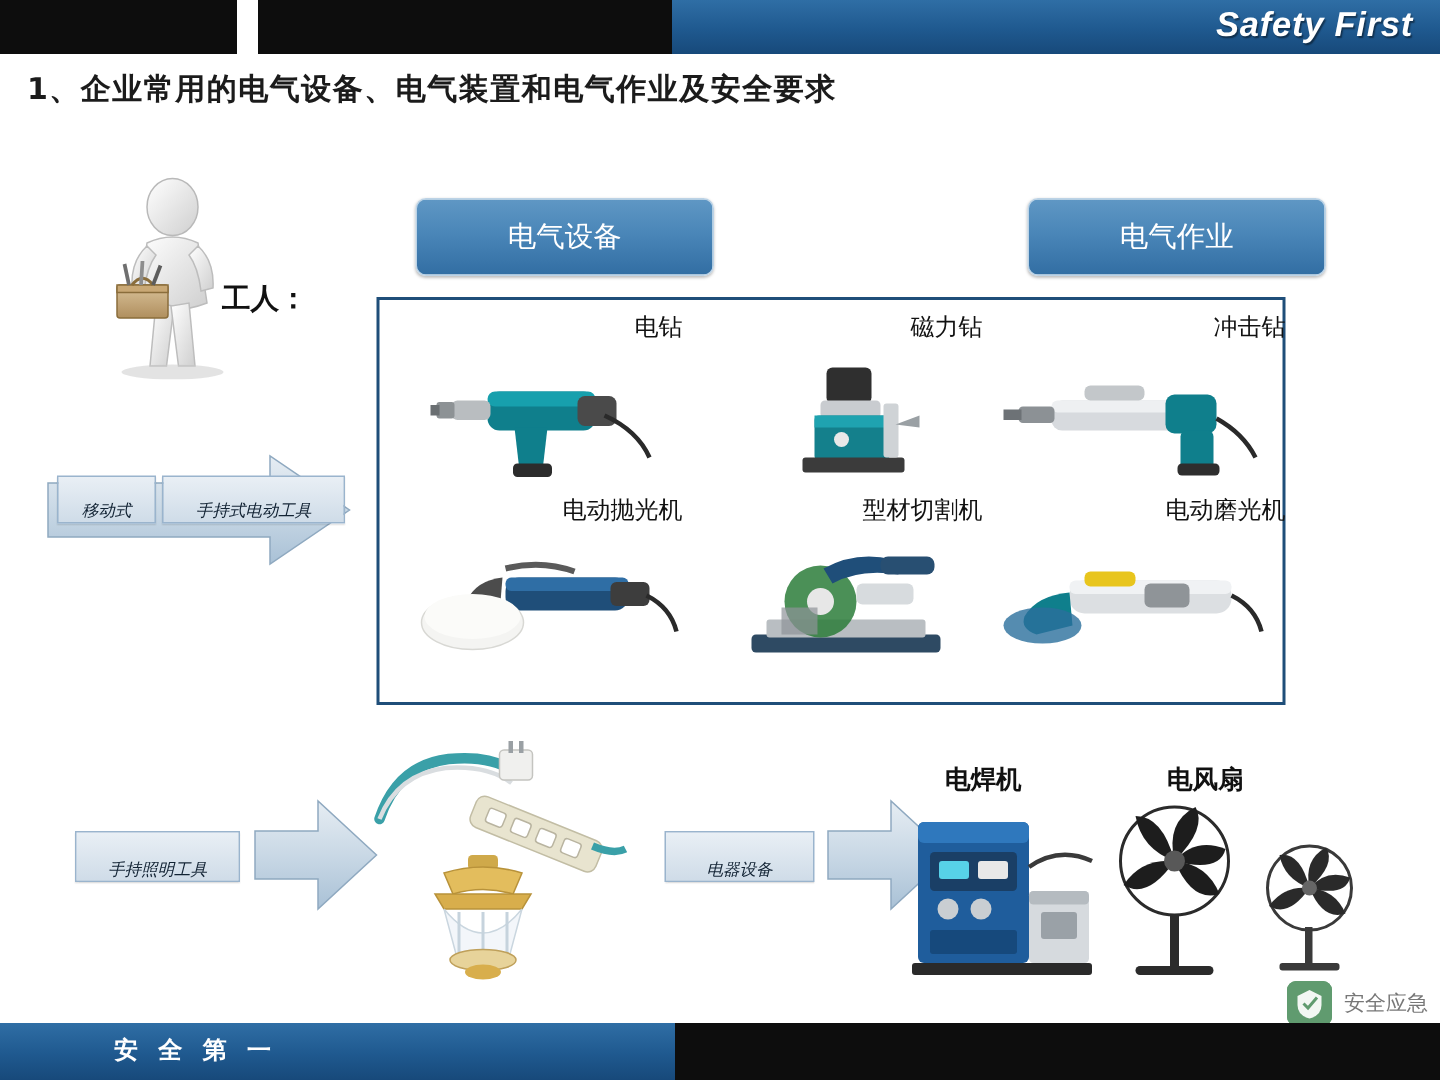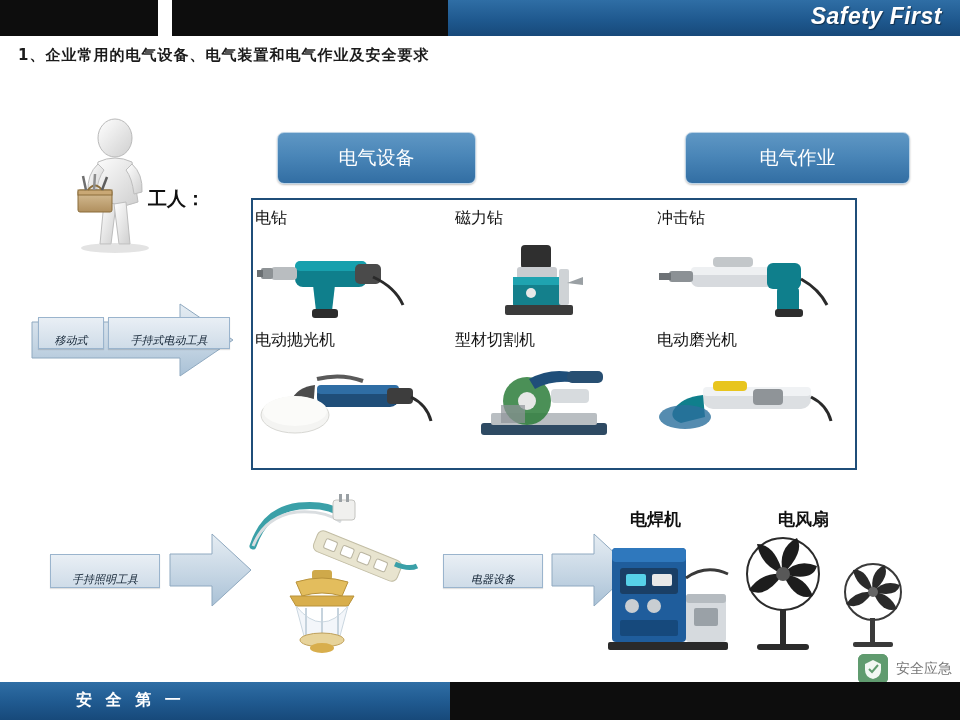--- a/index.html
+++ b/index.html
@@ -52,21 +52,21 @@
     font-style: italic;
     font-weight: bold;
     letter-spacing: 0.5px;
     text-shadow: 1px 1px 1px rgba(0,0,0,0.45);
   }
 
   
   .section-title {
     position: absolute;
     left: 18px; top: 46px;
-    font-size: 15px;
+    font-size: 20px;
     font-weight: bold;
     color: #1b1b1b;
     letter-spacing: 1px;
     font-family: "DejaVu Sans", "Liberation Sans", sans-serif;
   }
 
   
   .worker {
     position: absolute;
     left: 60px; top: 118px;
@@ -92,34 +92,34 @@
     color: #ffffff;
     font-size: 19px;
     display: flex;
     align-items: center;
     justify-content: center;
     font-family: "DejaVu Sans", "Liberation Sans", sans-serif;
     margin-left: 26px;
   }
   .tab-1 { left: 251px; top: 132px; width: 199px; }
   .tab-2 { left: 458px; top: 132px; width: 188px; }
-  .tab-3 { left: 659px; top: 132px; width: 225px; }
+  .tab-3 { left: 659px; top: 132px; width: 199px; }
 
   
   .tools-panel {
     position: absolute;
     left: 251px; top: 198px;
     width: 606px; height: 272px;
     border: 2px solid #1f4e79;
     background: #ffffff;
   }
   .tool-cell {
     position: absolute;
     width: 200px;
-    text-align: left;
+    text-align: right;
   }
   .tool-name {
     font-size: 16px;
     color: #111;
     font-family: "DejaVu Sans", "Liberation Sans", sans-serif;
     white-space: nowrap;
   }
   .tool-img {
     margin-top: 4px;
     height: 86px;

